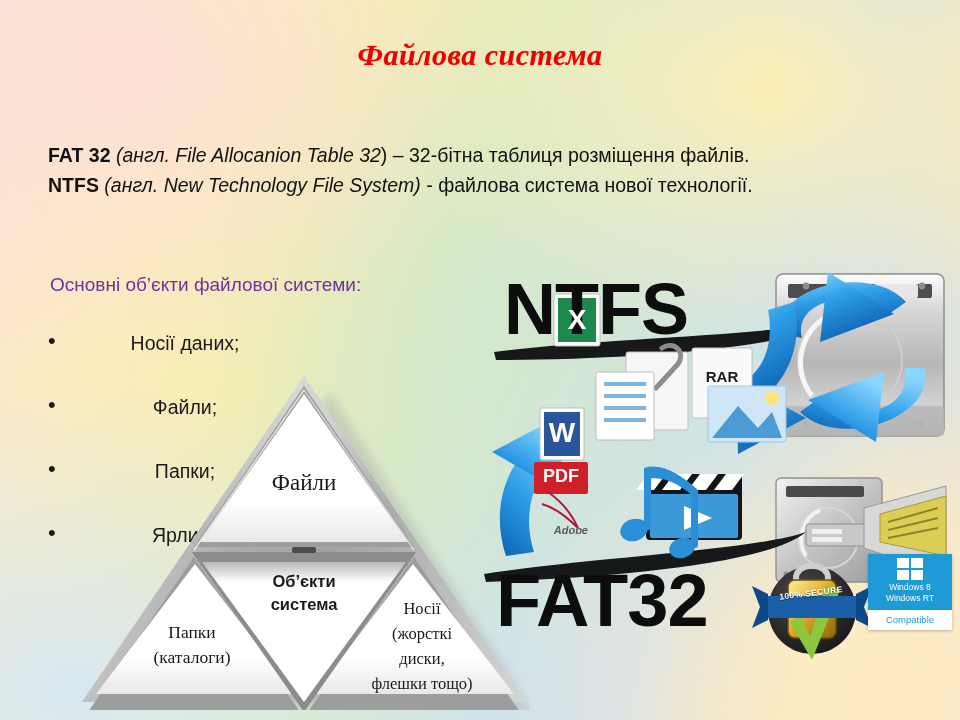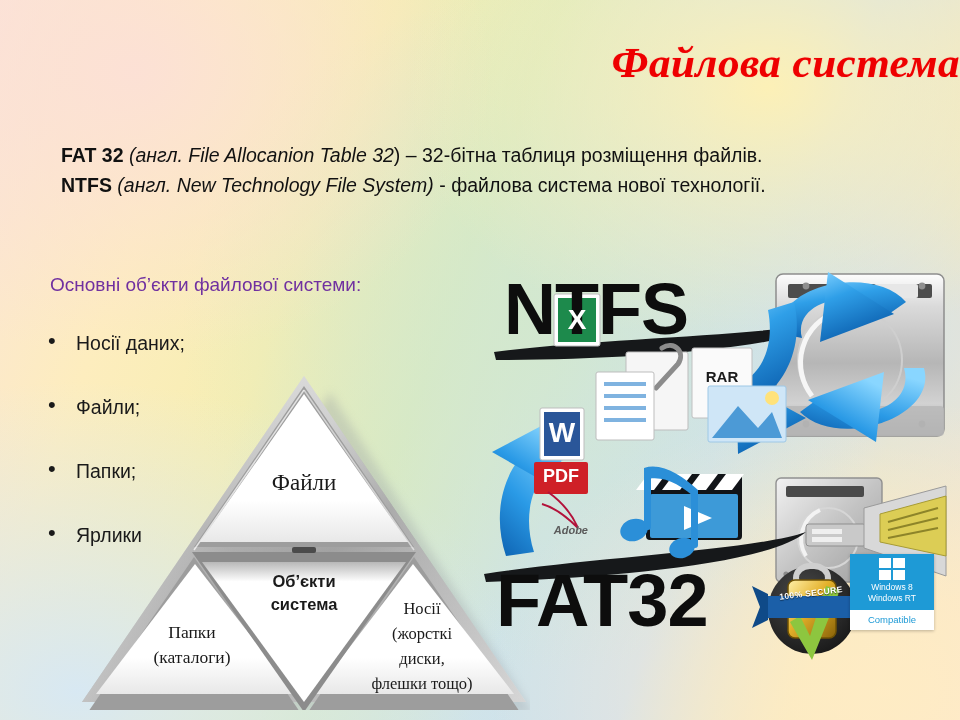--- a/index.html
+++ b/index.html
@@ -27,38 +27,37 @@
       radial-gradient(ellipse 500px 400px at 14% 10%, rgba(252,224,214,0.95) 0%, rgba(252,224,214,0) 72%),
       radial-gradient(ellipse 480px 460px at 56% 46%, rgba(210,232,206,0.85) 0%, rgba(210,232,206,0) 74%),
       radial-gradient(ellipse 430px 380px at 90% 46%, rgba(206,224,242,0.8) 0%, rgba(206,224,242,0) 74%),
       linear-gradient(110deg,#fbe4d8 0%, #fdedbe 18%, #f6eeb2 32%, #dbeac0 46%, #cfe3e8 60%, #cfe0f2 72%, #f6e9c0 86%, #fae6cf 100%);
   }
 
   
   #title {
     position: absolute;
     top: 38px; left: 0; width: 960px;
-    text-align: right;
+    text-align: center;
     font-family: "Liberation Serif", "DejaVu Serif", serif;
     font-style: italic;
     font-weight: bold;
-    font-size: 43px;
+    font-size: 30px;
     letter-spacing: 0.5px;
     color: #ee0000;
     text-shadow: 0 0 1px rgba(255,80,80,0.6);
   }
 
   
   #defs {
     position: absolute;
     top: 140px; left: 48px; width: 880px;
     font-size: 19.5px;
     line-height: 30px;
     color: #111111;
-    margin-left: 13px;
   }
   #defs .line { white-space: nowrap; }
   #defs b { font-weight: bold; }
   #defs i { font-style: italic; }
 
   
   #subhead {
     position: absolute;
     top: 274px; left: 50px;
     font-size: 19px;
@@ -72,20 +71,21 @@
     top: 330px; left: 44px; width: 250px;
     list-style: none; margin: 0; padding: 0;
   }
   #bullets li {
     position: relative;
     padding-left: 32px;
     height: 64px;
     line-height: 26px;
     font-size: 19.5px;
     color: #1a1a1a;
+    text-align: center;
   }
   #bullets li::before {
     content: "\2022";
     position: absolute;
     left: 4px; top: -2px;
     font-size: 22px;
     color: #1a1a1a;
   }
 
   
@@ -141,21 +141,21 @@
     font-weight: bold;
     color: #0d0d0d;
     letter-spacing: -1px;
   }
   #ntfs-word { left: 28px; top: 12px; font-size: 72px; }
   #fat32-word { left: 20px; top: 302px; font-size: 74px; }
 
   
   #win-badge {
     position: absolute;
-    left: 374px; top: 298px;
+    left: 392px; top: 298px;
     width: 84px; height: 76px;
     background: #ffffff;
     box-shadow: 0 1px 3px rgba(0,0,0,0.25);
   }
   #win-badge .wb-top {
     height: 56px; background: #1e9ad6;
     color: #ffffff; font-size: 8.5px;
     text-align: center; padding-top: 2px;
     box-sizing: border-box;
   }

